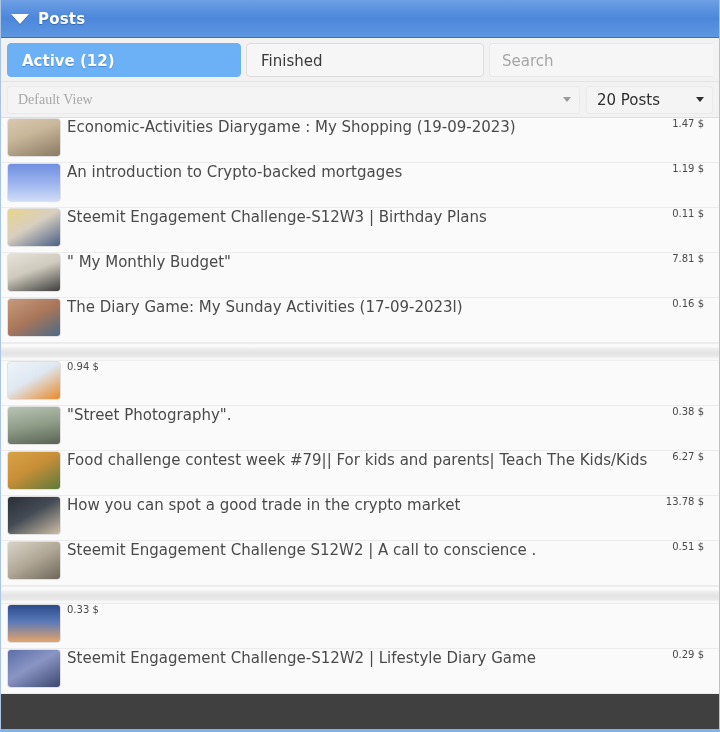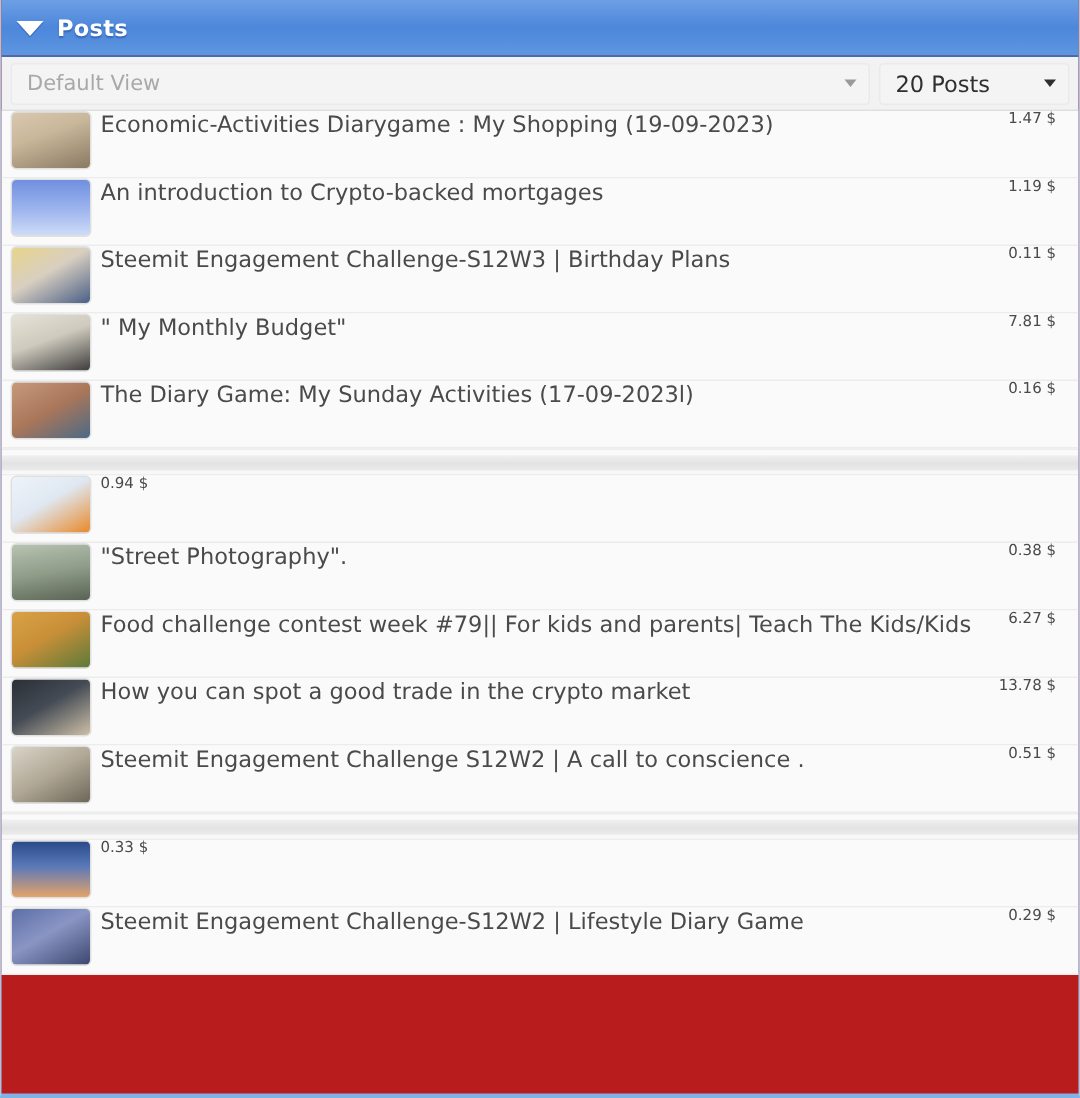--- a/index.html
+++ b/index.html
@@ -9,21 +9,21 @@
     font-family: "DejaVu Sans", "Liberation Sans", sans-serif;
     overflow: hidden;
   }
   #app {
     position: relative;
     width: 720px; height: 732px;
     box-sizing: border-box;
     border-left: 1px solid #aac4e4;
     border-right: 1px solid #aac4e4;
     border-bottom: 3px solid #7fb2e8;
-    background: #b91c1c;
+    background: #404040;
     overflow: hidden;
   }
 
   
   .panel-header {
     height: 38px;
     background: linear-gradient(to bottom, #6d9fe4 0%, #4c87db 50%, #5e96e0 100%);
     border-bottom: 1px solid #3b6fba;
     display: flex;
     align-items: center;
@@ -113,21 +113,21 @@
     height: 28px;
     background: #f4f4f4;
     border: 1px solid #eaeaea;
     border-radius: 3px;
     display: flex;
     align-items: center;
     box-sizing: border-box;
     padding: 0 8px 0 10px;
     font-size: 14px;
   }
-  .select.view  { flex: 1; color: #a8a8a8; }
+  .select.view  { flex: 1; color: #a8a8a8; font-family: Liberation Serif, serif; }
   .select.count { width: 127px; color: #2f2f2f; font-size: 15px; }
   .select .label { flex: 1; white-space: nowrap; overflow: hidden; }
   .caret {
     width: 0; height: 0;
     border-left: 4px solid transparent;
     border-right: 4px solid transparent;
     border-top: 5px solid #9a9a9a;
     margin-left: 6px;
   }
   .select.count .caret { border-top-color: #2f2f2f; }
@@ -184,20 +184,25 @@
 </head>
 <body>
 
 <div id="app">
 
   <div class="panel-header">
     <div class="collapse-icon"></div>
     <div class="panel-title">Posts</div>
   </div>
 
+  <div class="tabs-row">
+    <div class="tab active">Active (12)</div>
+    <div class="tab idle">Finished</div>
+    <div class="search-box">Search</div>
+  </div>
 
   <div class="filter-row">
     <div class="select view">
       <span class="label">Default View</span>
       <span class="caret"></span>
     </div>
     <div class="select count">
       <span class="label">20 Posts</span>
       <span class="caret"></span>
     </div>

